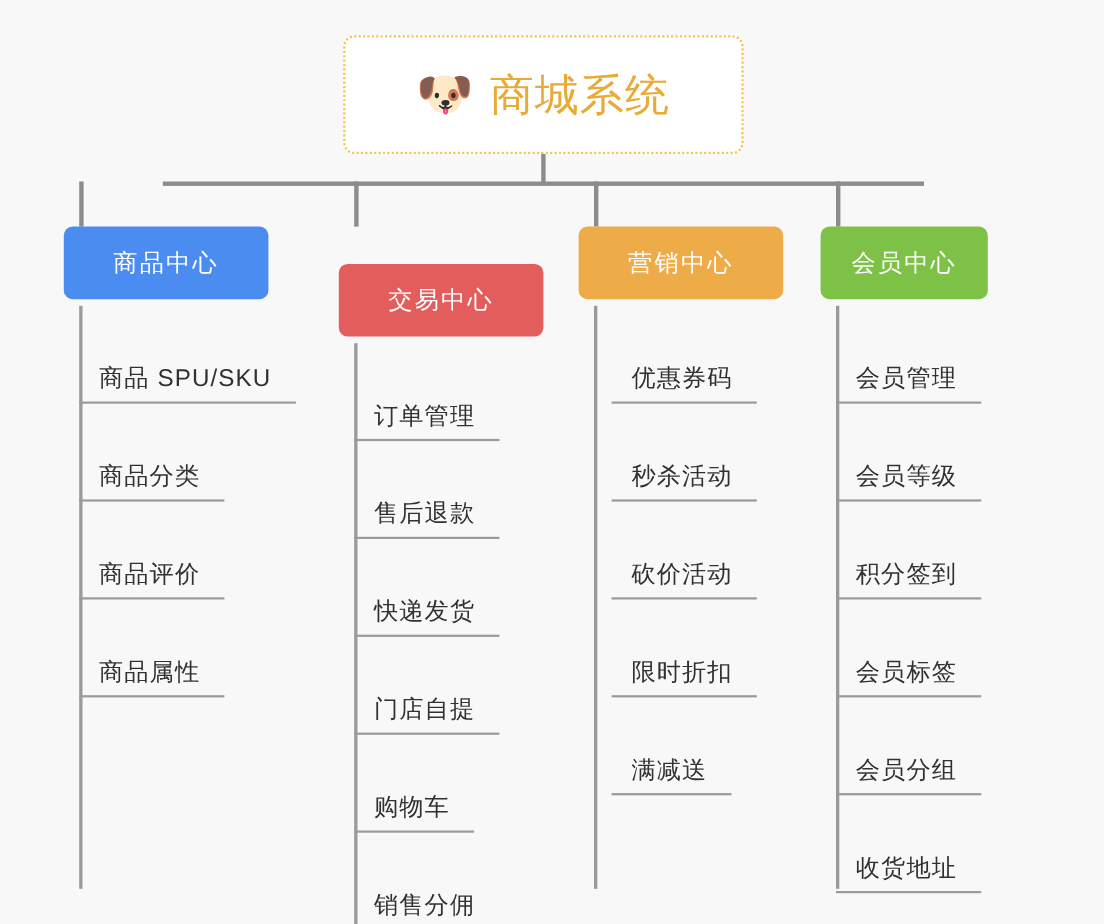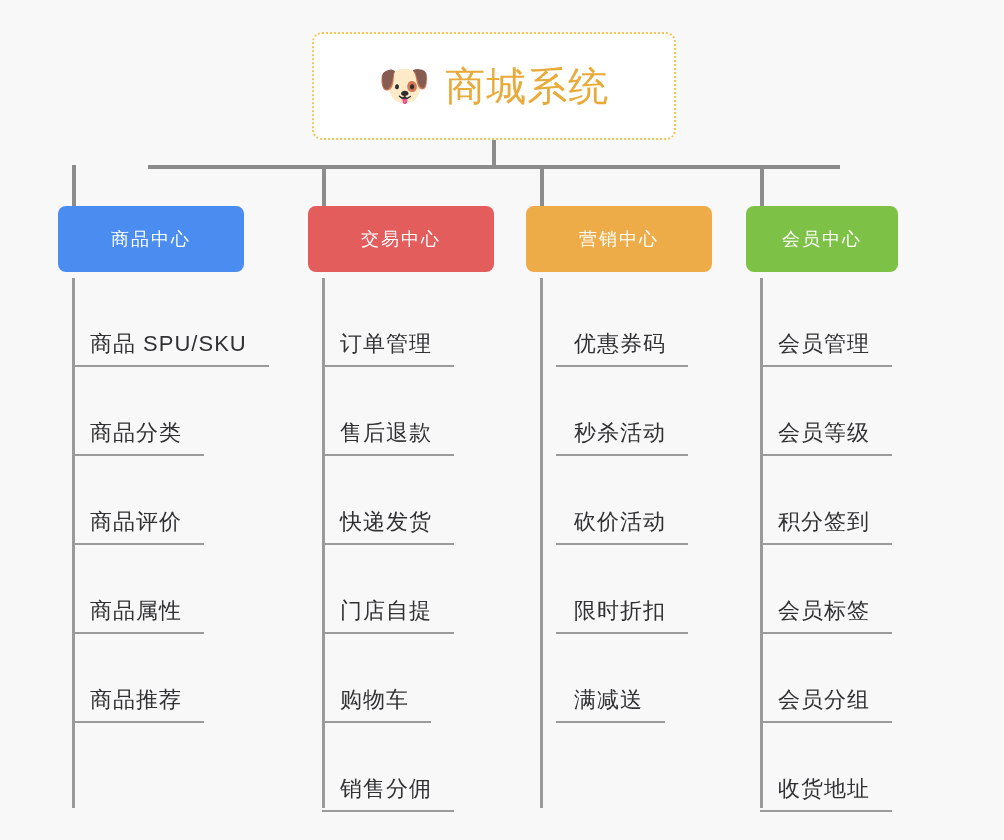--- a/index.html
+++ b/index.html
@@ -74,21 +74,21 @@
     position: absolute;
     top: 206px;
   }
   .cat-pill {
     height: 66px;
     border-radius: 8px;
     display: flex;
     align-items: center;
     justify-content: center;
     color: #ffffff;
-    font-size: 18px;
+    font-size: 22px;
     letter-spacing: 2px;
     box-sizing: border-box;
   }
   .spine {
     position: absolute;
     top: 72px;
     width: 3px;
     background: #9a9a9a;
   }
   .leaves {
@@ -140,26 +140,23 @@
           </div>
           <div class="leaf">
             <span class="leaf-inner">商品分类</span>
           </div>
           <div class="leaf">
             <span class="leaf-inner">商品评价</span>
           </div>
           <div class="leaf">
             <span class="leaf-inner">商品属性</span>
           </div>
-          <div class="leaf">
-            <span class="leaf-inner">商品推荐</span>
-          </div>
-        </div>
-      </div>
-      <div class="column" style="left: 308px; width: 181px;">
+        </div>
+      </div>
+      <div class="column" style="left: 308px; width: 181px; margin-top: 34px;">
         <div class="cat-pill" style="background: rgb(227, 93, 93); width: 186px;">交易中心</div>
         <div class="spine" style="left: 14px; height: 530px;"></div>
         <div class="leaves" style="left: 14px;">
           <div class="leaf">
             <span class="leaf-inner">订单管理</span>
           </div>
           <div class="leaf">
             <span class="leaf-inner">售后退款</span>
           </div>
           <div class="leaf">

